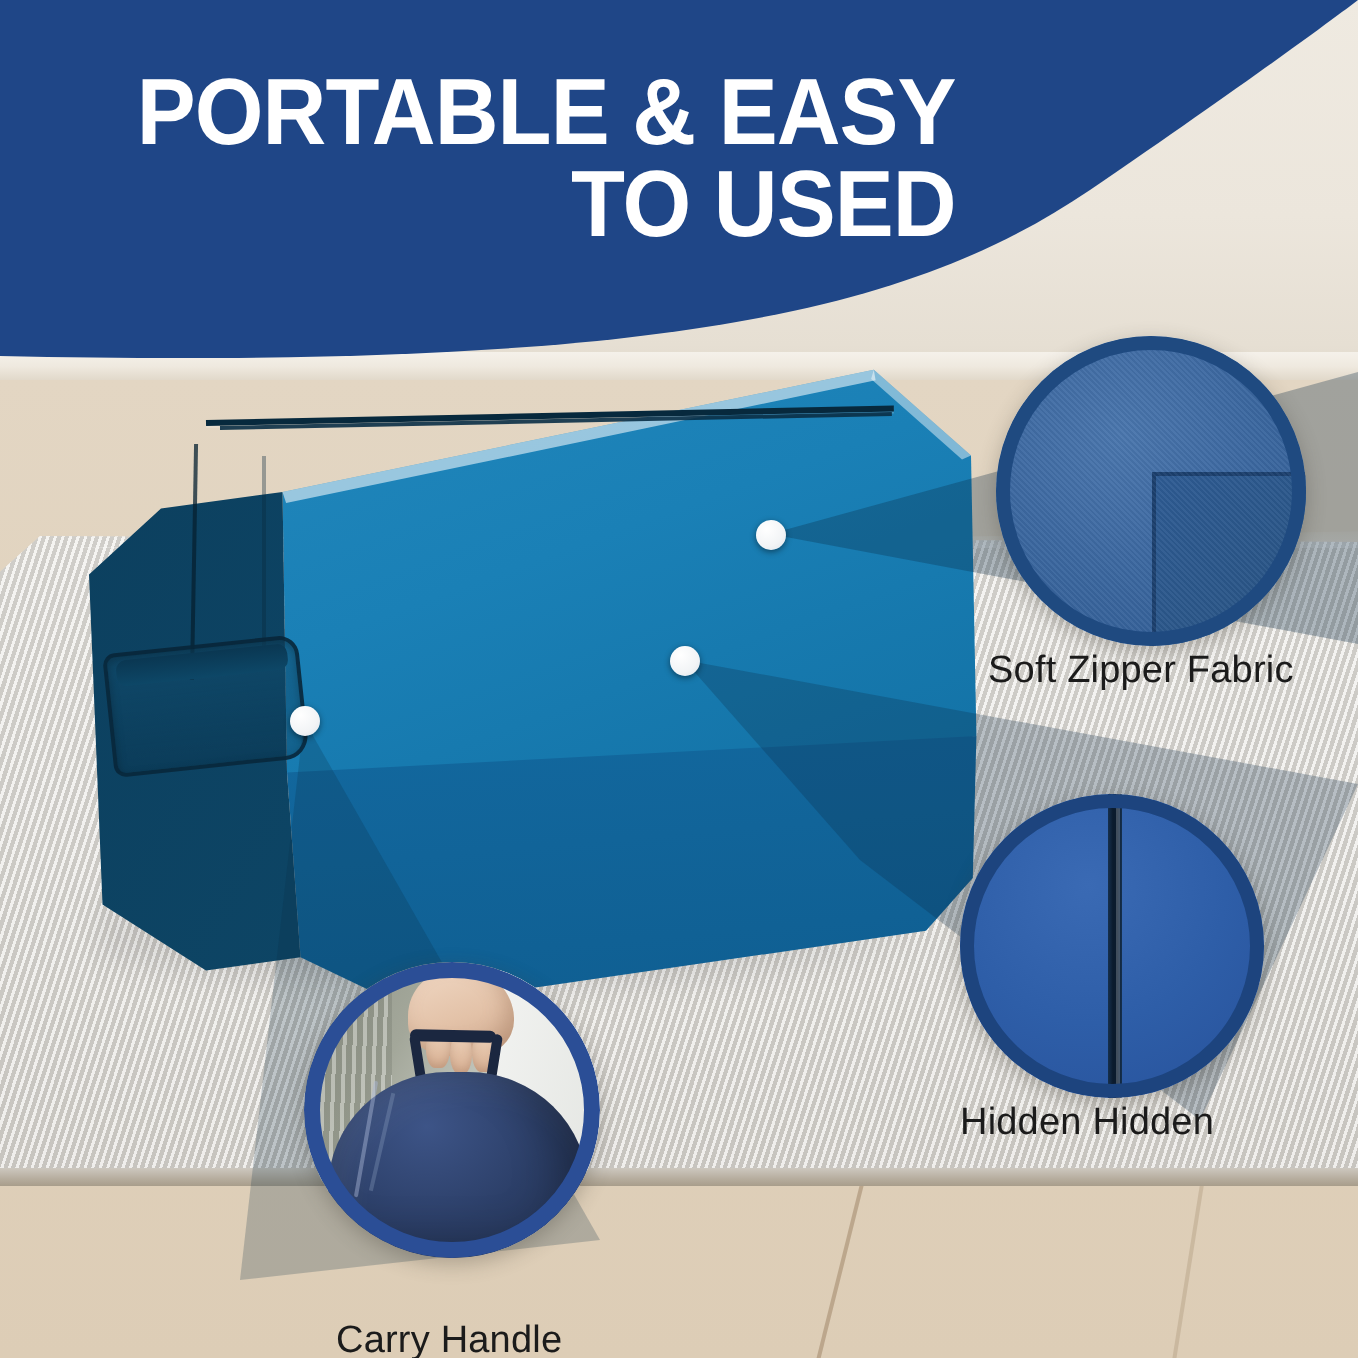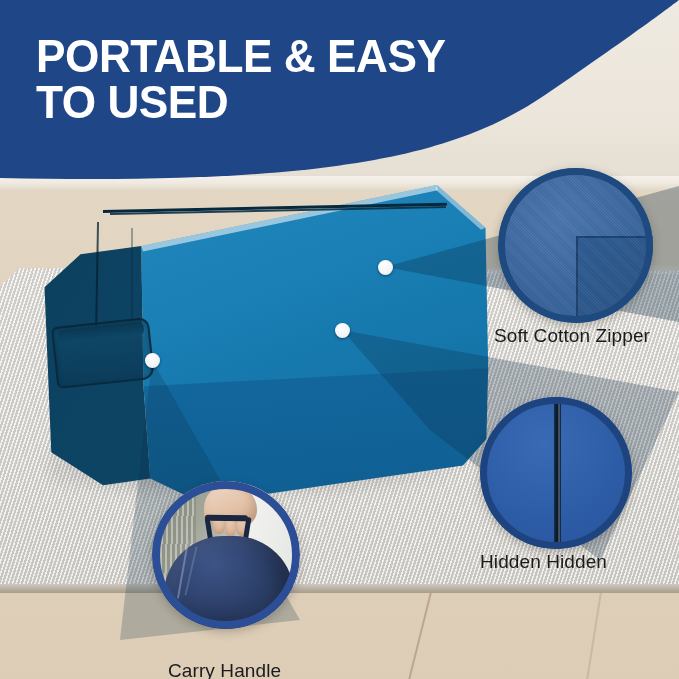--- a/index.html
+++ b/index.html
@@ -1,21 +1,21 @@
 <!DOCTYPE html>
 <html><head>
 <meta charset="utf-8">
 <style>
   html,body{margin:0;padding:0;}
   body{
     width:679px;height:679px;overflow:hidden;
     font-family:"Liberation Sans","DejaVu Sans",sans-serif;
     background:#e9e2d8;
   }
-  #stage{position:relative;width:679px;height:679px;overflow:hidden;background:#efe9e0;}
+  #stage{position:relative;width:679px;height:679px;overflow:hidden;background:#efe9e0;text-align:right;}
 
   
   .wall{
     position:absolute;left:0;top:0;width:679px;height:196px;
     background:linear-gradient(180deg,#efeae1 0%,#ece6dc 55%,#e6dfd3 88%,#ded6c8 100%);
   }
   .baseboard{
     position:absolute;left:0;top:176px;width:679px;height:16px;
     background:linear-gradient(180deg,#f5f1ea 0%,#efe9df 45%,#ddd4c4 100%);
   }
@@ -277,21 +277,21 @@
     <span class="l2">TO USED</span>
   </div>
 
   <div class="callout">
     <div class="c-circle" style="left:498px;top:168px;width:155px;height:155px;">
       <div class="fab-fill"></div>
       <div class="fab-corner"></div>
       <div class="fab-tex"></div>
       <div class="fab-rim"></div>
     </div>
-    <div class="c-label" style="left:494px;top:325px;">Soft Cotton Zipper</div>
+    <div class="c-label" style="left:494px;top:325px;">Soft Zipper Fabric</div>
   </div>
 
   <div class="callout">
     <div class="c-circle" style="left:480px;top:397px;width:152px;height:152px;">
       <div class="zip-fill"></div>
       <div class="zip-line"></div>
       <div class="zip-line-hl"></div>
       <div class="zip-rim"></div>
     </div>
     <div class="c-label" style="left:480px;top:551px;">Hidden Hidden</div>

